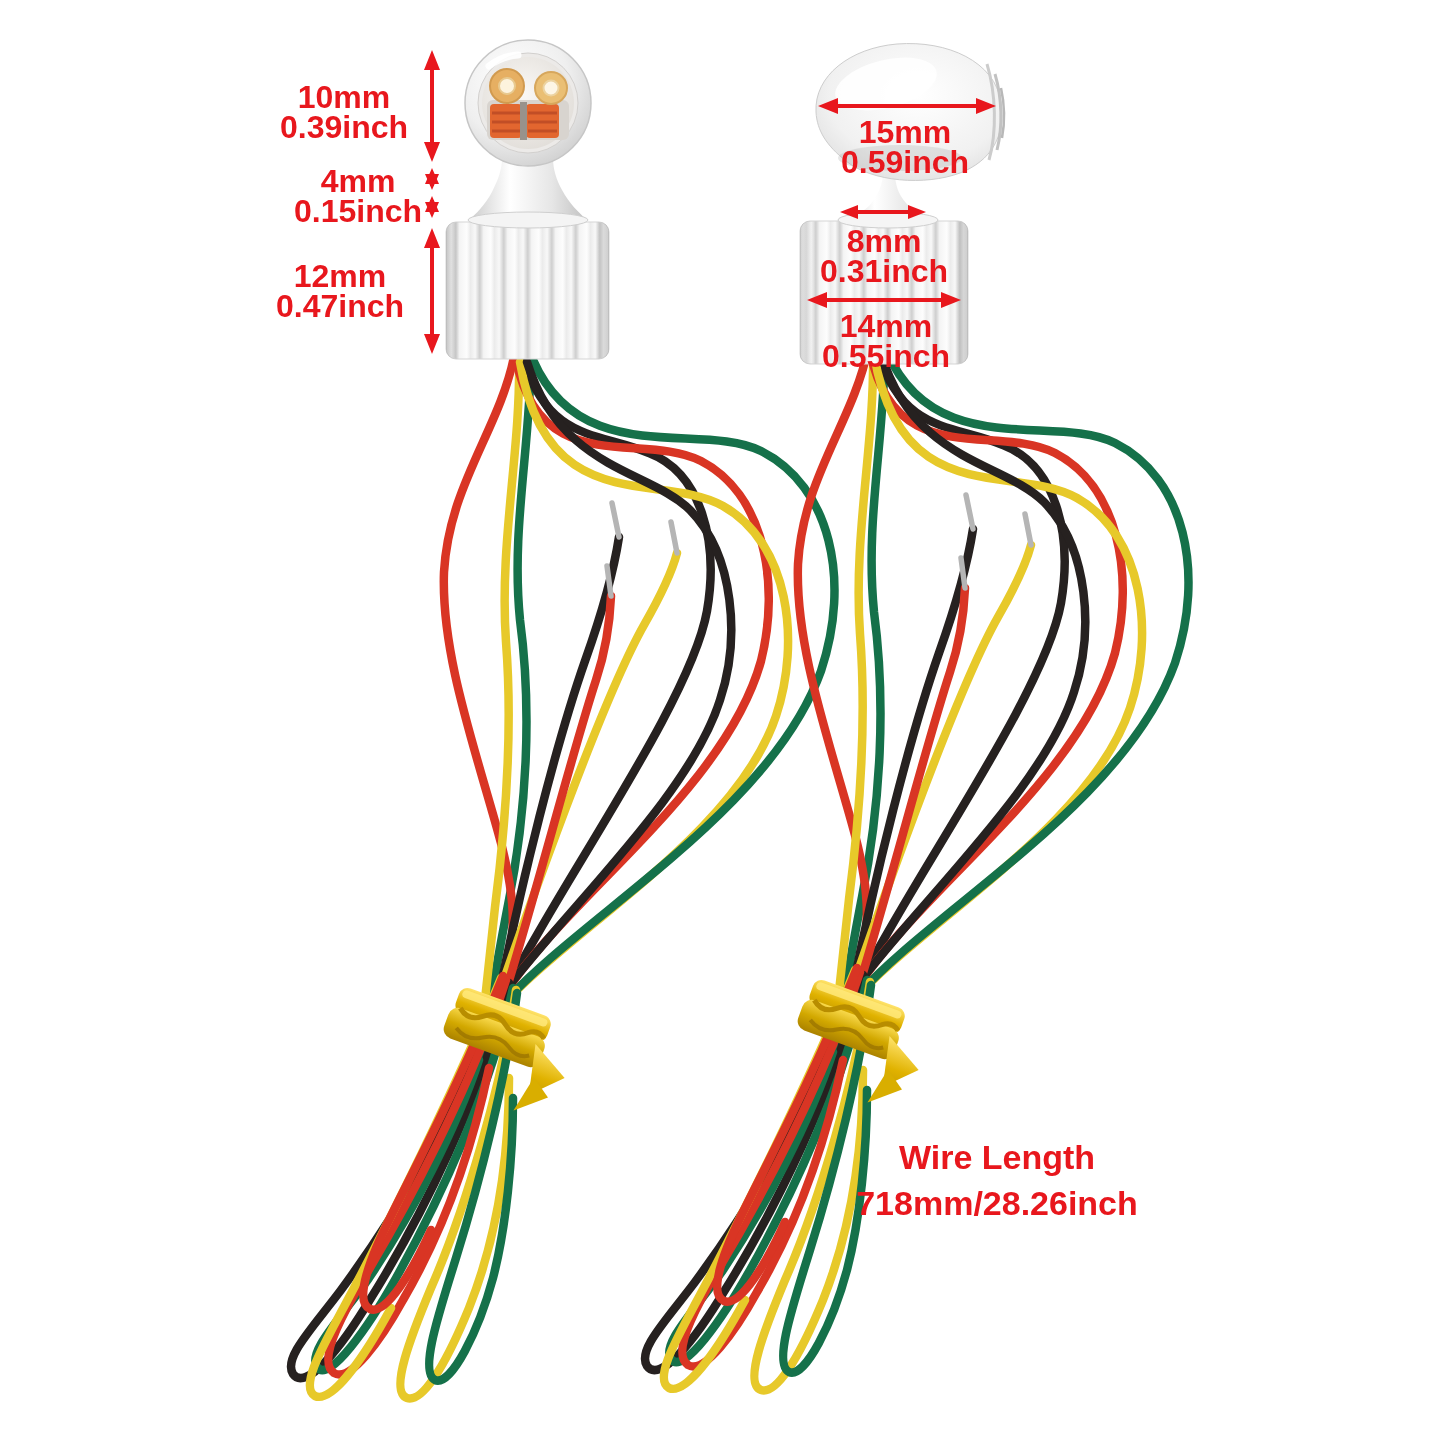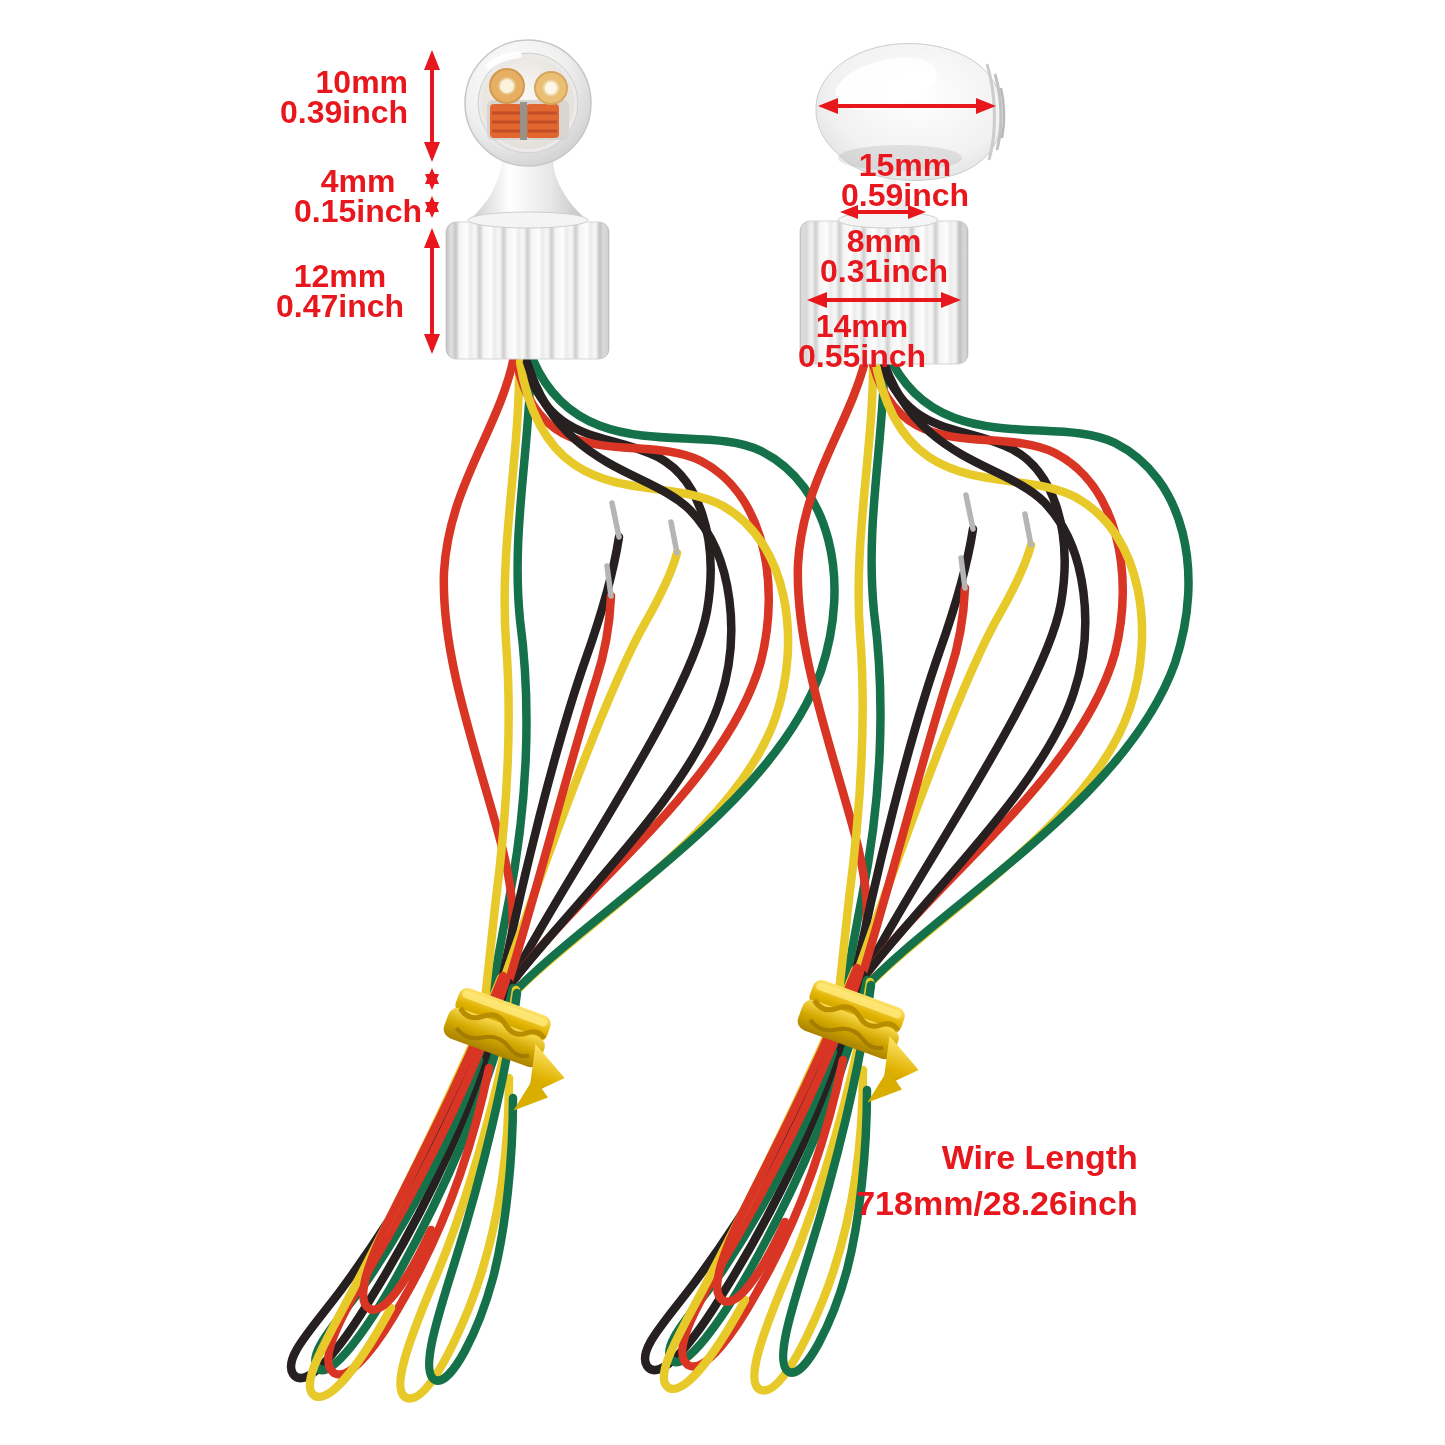--- a/index.html
+++ b/index.html
@@ -9,21 +9,21 @@
   }
   .stage svg{position:absolute;left:0;top:0;}
   .dim{
     position:absolute;transform:translate(-50%,-50%);
     color:#e8171d;font-weight:bold;font-size:32px;line-height:.95;
     text-align:center;white-space:nowrap;
   }
   .wirelen{
     position:absolute;transform:translate(-50%,-50%);
     color:#e8171d;font-weight:bold;font-size:34px;line-height:1.35;
-    text-align:right;white-space:nowrap;
+    text-align:center;white-space:nowrap;
   }
   
   .w{fill:none;stroke-width:8.5;stroke-linecap:round;}
   .wR{stroke:#d93524;}
   .wY{stroke:#e7c92a;}
   .wG{stroke:#15714a;}
   .wK{stroke:#262120;}
   .tip{fill:none;stroke:#b5b5b5;stroke-width:5.5;stroke-linecap:round;}
   .arrow{stroke:#e8171d;stroke-width:4;}
   .ah{fill:#e8171d;}
@@ -181,41 +181,41 @@
     <line class="arrow" x1="854" y1="212" x2="912" y2="212"></line>
     <polygon class="ah" points="840,212 858,205 858,219"></polygon>
     <polygon class="ah" points="926,212 908,205 908,219"></polygon>
 
     <line class="arrow" x1="823" y1="300" x2="945" y2="300"></line>
     <polygon class="ah" points="807,300 827,292 827,308"></polygon>
     <polygon class="ah" points="961,300 941,292 941,308"></polygon>
   </g>
 </svg>
 
-<div class="dim" style="left:344px;top:97px;text-align:right;">
+<div class="dim" style="left:344px;top:112px;">
   <div>10mm</div>
   <div>0.39inch</div>
 </div>
 <div class="dim" style="left:346px;top:196px;margin-left:12px;">
   <div>4mm</div>
   <div>0.15inch</div>
 </div>
 <div class="dim" style="left:340px;top:291px;">
   <div>12mm</div>
   <div>0.47inch</div>
 </div>
-<div class="dim" style="left:905px;top:147px;margin-top:33px;">
+<div class="dim" style="left:905px;top:147px;">
   <div>15mm</div>
   <div>0.59inch</div>
 </div>
 <div class="dim" style="left:884px;top:256px;">
   <div>8mm</div>
   <div>0.31inch</div>
 </div>
-<div class="dim" style="left:862px;top:341px;">
+<div class="dim" style="left:886px;top:341px;">
   <div>14mm</div>
   <div>0.55inch</div>
 </div>
 
 <div class="wirelen" style="left:997px;top:1181px;">
   <div>Wire Length</div>
   <div>718mm/28.26inch</div>
 </div>
 
 </div>

